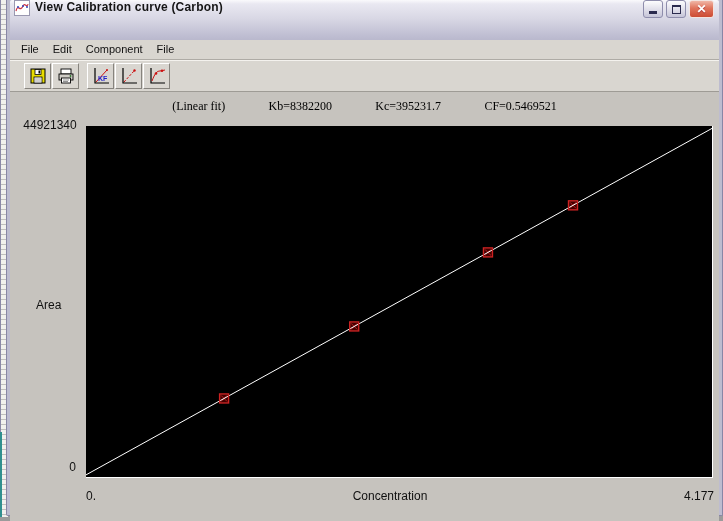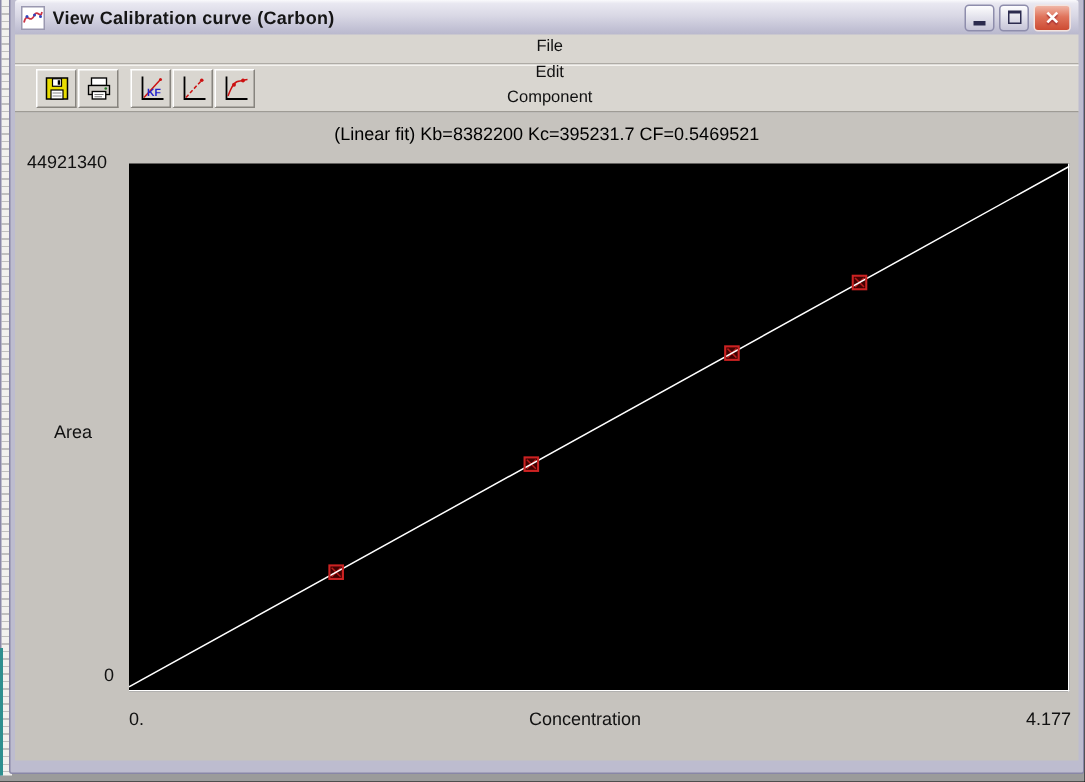--- a/index.html
+++ b/index.html
@@ -24,22 +24,22 @@
   .window {
     position:absolute; left:6px; top:0; width:717px; height:516px;
     background:#bdbccf;
     border:1px solid #8886a6;
     border-top:none;
     padding:0 3px 3px 3px;
     border-radius:0 0 2px 2px;
   }
 
   .titlebar {
-    height:23px;
-    display:flex; align-items:center;
+    height:40px;
+    display:flex; 
     padding:0 5px 0 4px;
     background:linear-gradient(to bottom,#fafafc 0%,#e9e8f1 10%,#d9d8e5 45%,#c7c6d8 75%,#b9b8cd 100%);
     border-radius:2px 2px 0 0;
   }
   .title-icon { width:16px; height:16px; margin-right:5px; flex:0 0 auto; }
   .title-text { flex:1; font-size:12px; font-weight:bold; color:#151515; letter-spacing:.2px;
     white-space:nowrap; overflow:hidden; }
   .win-btn {
     width:20px; height:18px; margin-left:3px;
     border:1px solid #8e8dac; border-radius:3px;
@@ -57,21 +57,20 @@
     align-items:center;
   }
   .glyph-close { color:#fff; font-size:12px; font-weight:bold; line-height:1; text-shadow:0 1px 1px #a33; }
 
   .menubar {
     height:20px; background:#d9d6d0;
     border-bottom:1px solid #aeaba5;
     display:flex; align-items:center;
     padding-left:4px;
     font-size:11px;
-    flex-direction:column;
   }
   .menu-item { padding:2px 7px 3px 7px; cursor:default; }
 
   .toolbar {
     height:32px; background:#d9d6d0;
     border-top:1px solid #f4f2ee;
     border-bottom:1px solid #9e9b95;
     display:flex; align-items:center;
     padding-left:14px;
   }
@@ -90,31 +89,31 @@
     height:432px;
     background:#c6c3be;
     font-size:12px;
   }
 
   .stats-line {
     position:absolute; top:7px; left:0; width:100%;
     text-align:center; font-size:12px; color:#000;
     white-space:nowrap;
   }
-  .stats-line span { margin:0 0; }
+  .stats-line span { margin:0 20px;font-family:Liberation Serif, serif; }
 
   .plot {
     position:absolute; left:76px; top:34px;
     width:627px; height:352px;
     background:#000;
     border-right:1px solid #fff; border-bottom:1px solid #fff;
   }
   .plot svg { display:block; }
 
-  .y-max-label { position:absolute; top:26px; left:8px; width:64px; text-align:left; font-size:12px; }
+  .y-max-label { position:absolute; top:26px; left:8px; width:64px; text-align:center; font-size:12px; }
   .y-axis-title { position:absolute; top:206px; left:26px; width:44px; text-align:left; font-size:12px; }
   .y-min-label { position:absolute; top:368px; left:40px; width:26px; text-align:right; font-size:12px; }
 
   .x-axis-row {
     position:absolute; top:397px; left:76px; width:628px;
     display:flex; justify-content:space-between;
     font-size:12px;
   }
 </style>
 </head>

